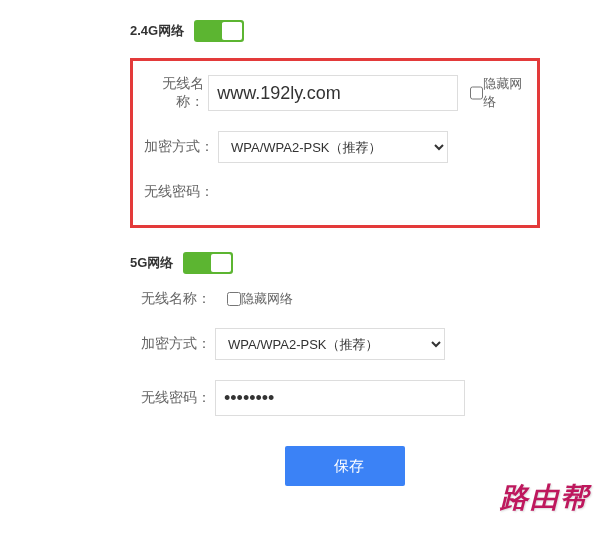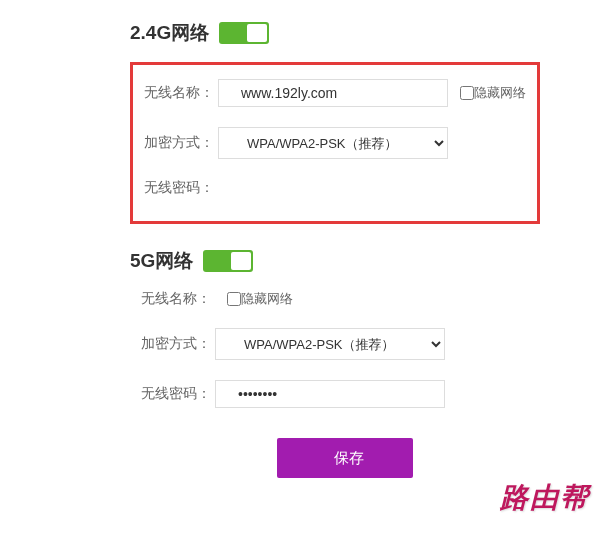--- a/index.html
+++ b/index.html
@@ -18,21 +18,21 @@
     .section-header {
       display: flex;
       align-items: center;
       margin-bottom: 16px;
       gap: 10px;
       padding-left: 30px;
     }
     .section-title {
       font-weight: bold;
       color: #333;
-      font-size: 19px;
+      font-size: 13px;
       text-align: center;
     }
     .toggle {
       position: relative;
       width: 50px;
       height: 22px;
       background: #5cb531;
       border-radius: 3px;
       cursor: pointer;
     }
@@ -53,36 +53,36 @@
     .form-label {
       width: 85px;
       text-align: right;
       color: #666;
       font-size: 14px;
       padding-right: 4px;
       font-family: Liberation Mono, monospace;
     }
     .text-input {
       flex: 0 0 230px;
-      height: 28px;
+      height: 36px;
       border: 1px solid #ddd;
-      padding: 0 22px;
-      font-size: 14px;
+      padding: 0 8px;
+      font-size: 18px;
       color: #333;
       outline: none;
     }
     .text-input.focused {
       border: 1px solid #f49c42;
       box-shadow: 0 0 3px rgba(244,156,66,0.5);
     }
     .select-input {
       flex: 0 0 230px;
       height: 32px;
       border: 1px solid #ddd;
-      padding: 0 24px;
+      padding: 0 8px;
       font-size: 13px;
       color: #333;
       background: #fff;
       outline: none;
     }
     .checkbox-group {
       display: flex;
       align-items: center;
       margin-left: 12px;
     }
@@ -107,24 +107,24 @@
     .section-2 {
       padding-left: 30px;
     }
     .button-row {
       display: flex;
       justify-content: center;
       margin-top: 30px;
       padding-left: 30px;
     }
     .save-button {
-      background: #a21caf;
+      background: #3b82f6;
       color: #fff;
       border: none;
-      width: 136px;
+      width: 120px;
       height: 40px;
       font-size: 15px;
       cursor: pointer;
       border-radius: 2px;
       padding-left: 8px;
     }
     .watermark {
       position: absolute;
       right: 10px;
       bottom: 16px;

